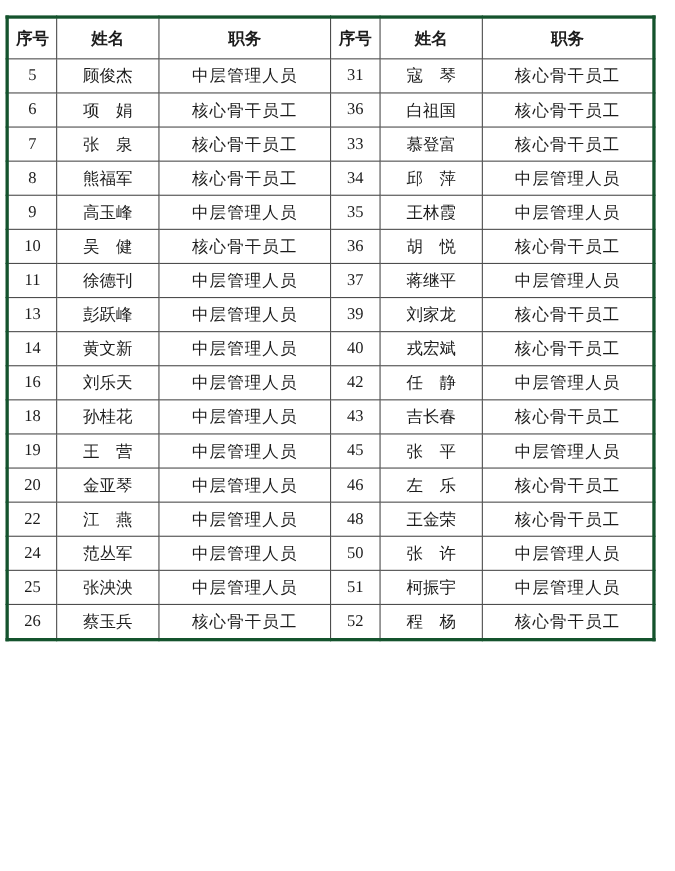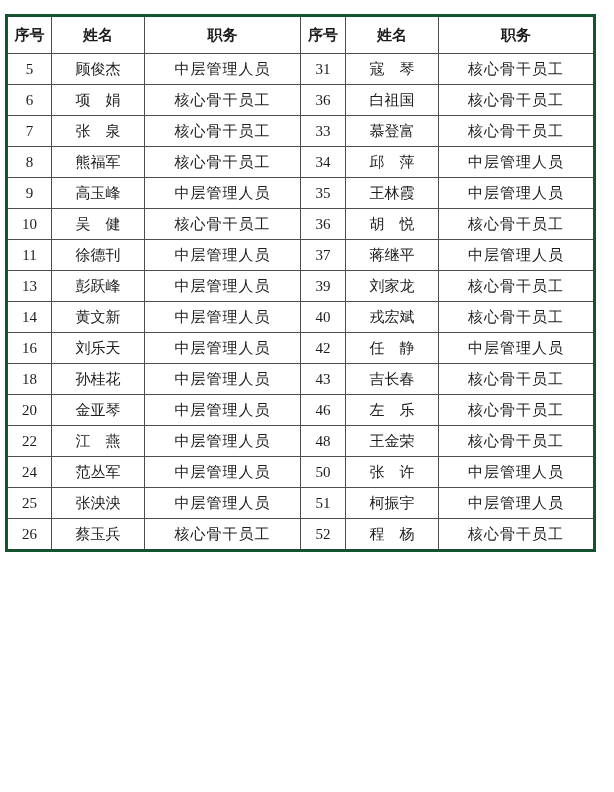--- a/index.html
+++ b/index.html
@@ -161,20 +161,28 @@
         </tr>
         <tr>
           <td class="cell-no">18</td>
           <td class="cell-name">孙桂花</td>
           <td class="cell-title">中层管理人员</td>
           <td class="cell-no">43</td>
           <td class="cell-name">吉长春</td>
           <td class="cell-title">核心骨干员工</td>
         </tr>
         <tr>
+          <td class="cell-no">19</td>
+          <td class="cell-name">王　营</td>
+          <td class="cell-title">中层管理人员</td>
+          <td class="cell-no">45</td>
+          <td class="cell-name">张　平</td>
+          <td class="cell-title">中层管理人员</td>
+        </tr>
+        <tr>
           <td class="cell-no">20</td>
           <td class="cell-name">金亚琴</td>
           <td class="cell-title">中层管理人员</td>
           <td class="cell-no">46</td>
           <td class="cell-name">左　乐</td>
           <td class="cell-title">核心骨干员工</td>
         </tr>
         <tr>
           <td class="cell-no">22</td>
           <td class="cell-name">江　燕</td>

